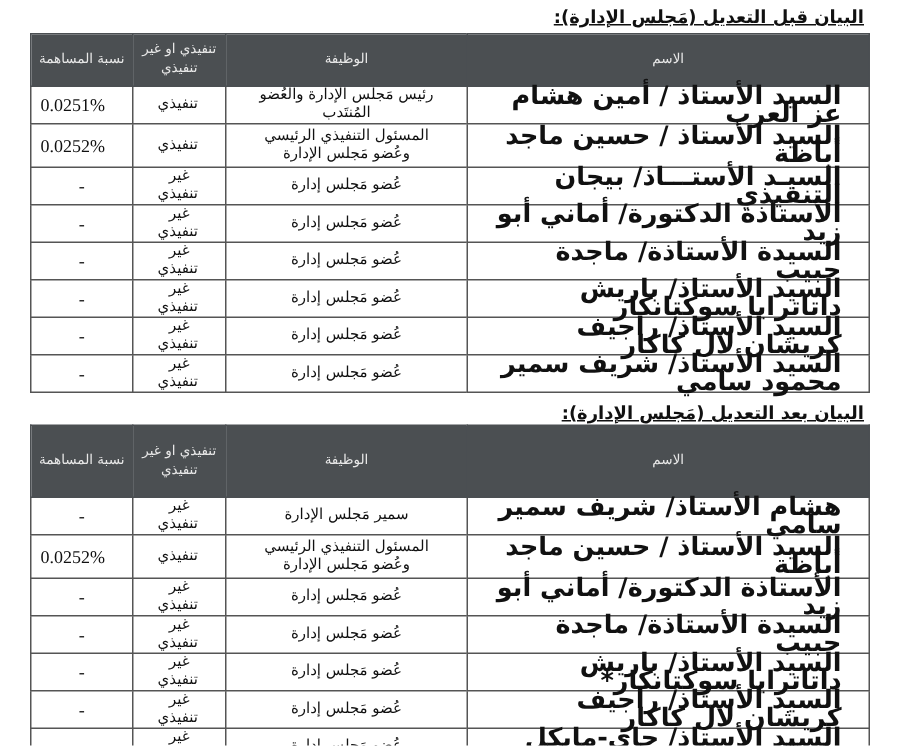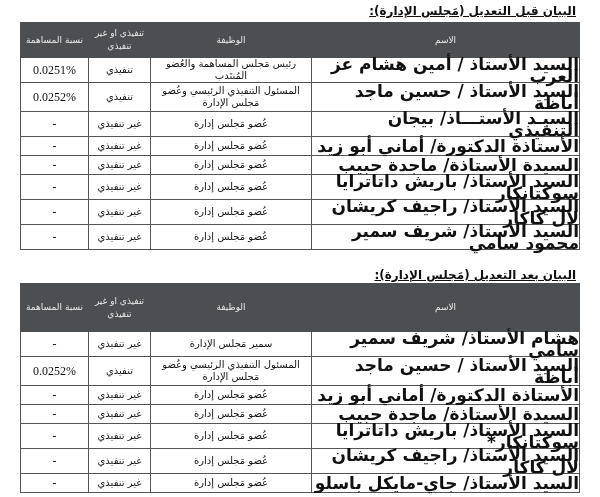--- a/index.html
+++ b/index.html
@@ -4,21 +4,21 @@
 <style>
   html, body { margin:0; padding:0; background:#fff; }
   body { width:600px; height:497px; position:relative; overflow:hidden;
          font-family:"DejaVu Sans", sans-serif; color:#111; }
   .section-title { position:absolute; right:24px; font-size:12px; font-weight:bold;
          text-decoration:underline; direction:rtl; }
   table.board { position:absolute; left:20px; width:559px; border-collapse:collapse;
          direction:rtl; table-layout:fixed; }
   table.board th { background:#4b4f52; color:#e8e8e8; font-weight:normal; font-size:9px;
          text-align:center; border:1px solid #4b4f52; padding:2px 3px; line-height:13px; }
-  table.board td { border:1px solid #555; font-size:10px; padding:0 0; text-align:center;
+  table.board td { border:1px solid #555; font-size:10px; padding:0 18px; text-align:center;
          line-height:12px; height:18px; }
   table.board td.name { text-align:right; font-weight:bold; font-size:17px; }
   table.board td.share { font-family:"Liberation Serif", serif; font-size:12px; }
   col.c-name { width:268px; }
   col.c-role { width:161px; }
   col.c-exec { width:62px; }
   col.c-share { width:68px; }
   table.board tr.tall td { height:28px; }
 </style>
 </head>
@@ -37,21 +37,21 @@
     <tr style="height:35px;">
       <th>الاسم</th>
       <th>الوظيفة</th>
       <th>تنفيذي او غير تنفيذي</th>
       <th>نسبة المساهمة</th>
     </tr>
   </thead>
   <tbody>
     <tr>
       <td class="name">السيد الأستاذ / أمين هشام عز العرب</td>
-      <td>رئيس مَجلس المساهمة والعُضو المُنتَدب</td>
+      <td>رئيس مَجلس الإدارة والعُضو المُنتَدب</td>
       <td>تنفيذي</td>
       <td class="share">0.0251%</td>
     </tr>
     <tr class="tall">
       <td class="name">السيد الأستاذ / حسين ماجد أباظة</td>
       <td>المسئول التنفيذي الرئيسي وعُضو مَجلس الإدارة</td>
       <td>تنفيذي</td>
       <td class="share">0.0252%</td>
     </tr>
     <tr>

